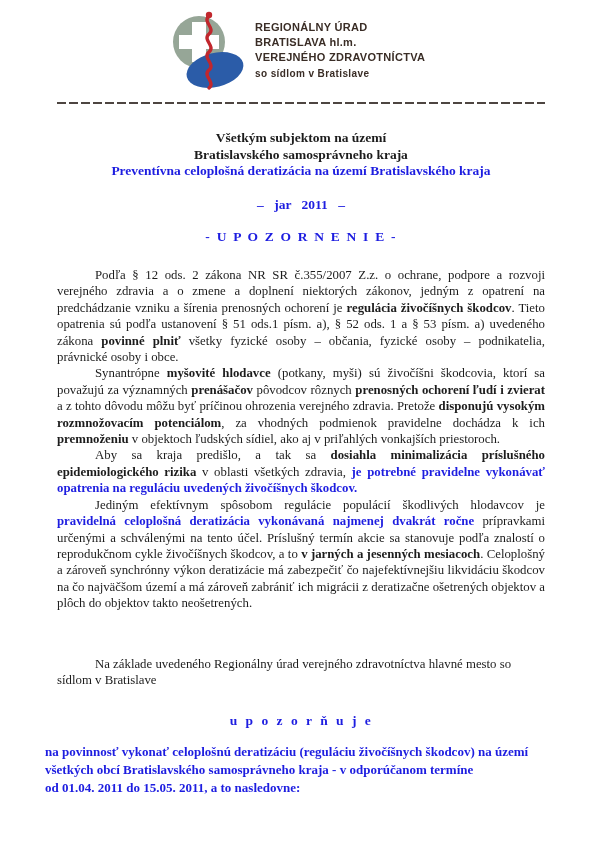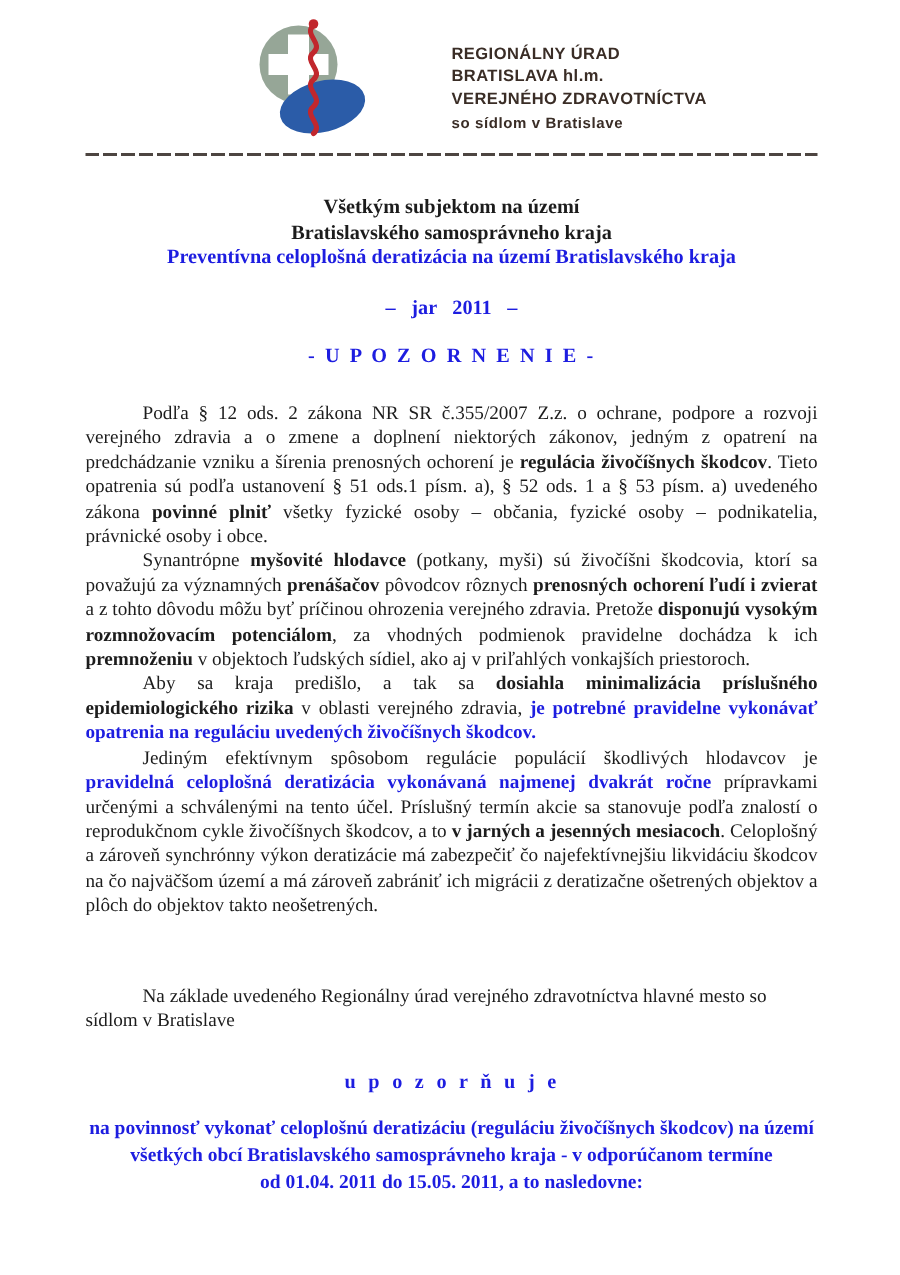--- a/index.html
+++ b/index.html
@@ -14,21 +14,21 @@
   .page{
     position:relative;
     width:600px;height:850px;
     box-sizing:border-box;
     background:#ffffff;
     padding:10px 55px 0 57px;
     font-family:"Liberation Serif", serif;
     color:var(--text);
     overflow:hidden;
   }
-  .logo-row{display:flex;align-items:center;margin-left:112px;height:88px;gap:46px;}
+  .logo-row{display:flex;align-items:flex-start;margin-left:112px;height:88px;}
   .logo-graphic{flex:0 0 auto;}
   .org-text{
     margin-left:6px;padding-top:10px;
     font-family:"Liberation Sans", sans-serif;
     font-weight:bold;color:var(--logo_text);
     font-size:11px;line-height:15px;letter-spacing:.3px;
   }
   .org-text .small{font-size:10px;letter-spacing:.4px;margin-top:1px;}
   .divider{
     margin-top:4px;height:2px;width:100%;
@@ -51,21 +51,21 @@
   }
   .b{font-weight:bold;}
   .bb{font-weight:bold;color:var(--accent_blue);}
   .p5{margin-top:44px;text-align:left;}
   .notice-word{
     margin-top:25px;text-align:center;
     font-weight:bold;color:var(--accent_blue);
     font-size:13.5px;letter-spacing:1.5px;word-spacing:2px;
   }
   .final{
-    margin:14px -12px 0 -12px;text-align:center;
+    margin:14px -12px 0 -12px;
     font-weight:bold;color:var(--accent_blue);
     font-size:13px;line-height:17.6px;
   }
 </style>
 </head>
 <body>
 
 <div class="page">
 
   <div class="logo-row">
@@ -94,21 +94,21 @@
   <div class="title1">Preventívna celoplošná deratizácia na území Bratislavského kraja</div>
   <div class="title2">– jar 2011 –</div>
   <div class="title3">- U P O Z O R N E N I E -</div>
 
   <div class="body-text">
 
     <p class="para"><span>Podľa § 12 ods. 2 zákona NR SR č.355/2007 Z.z. o ochrane, podpore a rozvoji verejného zdravia a o zmene a doplnení niektorých zákonov, jedným z opatrení na predchádzanie vzniku a šírenia prenosných ochorení je </span><span class="b">regulácia živočíšnych škodcov</span><span>. Tieto opatrenia sú podľa ustanovení § 51 ods.1 písm. a), § 52 ods. 1 a § 53 písm. a) uvedeného zákona </span><span class="b">povinné plniť</span><span> všetky fyzické osoby – občania, fyzické osoby – podnikatelia, právnické osoby i obce.</span></p>
 
     <p class="para"><span>Synantrópne </span><span class="b">myšovité hlodavce</span><span> (potkany, myši) sú živočíšni škodcovia, ktorí sa považujú za významných </span><span class="b">prenášačov</span><span> pôvodcov rôznych </span><span class="b">prenosných ochorení ľudí i zvierat</span><span> a z tohto dôvodu môžu byť príčinou ohrozenia verejného zdravia. Pretože </span><span class="b">disponujú vysokým rozmnožovacím potenciálom</span><span>, za vhodných podmienok pravidelne dochádza k ich </span><span class="b">premnoženiu</span><span> v objektoch ľudských sídiel, ako aj v priľahlých vonkajších priestoroch.</span></p>
 
-    <p class="para"><span>Aby sa kraja predišlo, a tak sa </span><span class="b">dosiahla minimalizácia príslušného epidemiologického rizika</span><span> v oblasti verejného zdravia, </span><span class="bb">je potrebné pravidelne vykonávať opatrenia na reguláciu uvedených živočíšnych škodcov.</span></p>
+    <p class="para"><span>Aby sa kraja predišlo, a tak sa </span><span class="b">dosiahla minimalizácia príslušného epidemiologického rizika</span><span> v oblasti všetkých zdravia, </span><span class="bb">je potrebné pravidelne vykonávať opatrenia na reguláciu uvedených živočíšnych škodcov.</span></p>
 
     <p class="para"><span>Jediným efektívnym spôsobom regulácie populácií škodlivých hlodavcov je </span><span class="bb">pravidelná celoplošná deratizácia vykonávaná najmenej dvakrát ročne</span><span> prípravkami určenými a schválenými na tento účel. Príslušný termín akcie sa stanovuje podľa znalostí o reprodukčnom cykle živočíšnych škodcov, a to </span><span class="b">v jarných a jesenných mesiacoch</span><span>. Celoplošný a zároveň synchrónny výkon deratizácie má zabezpečiť čo najefektívnejšiu likvidáciu škodcov na čo najväčšom území a má zároveň zabrániť ich migrácii z deratizačne ošetrených objektov a plôch do objektov takto neošetrených.</span></p>
 
     <p class="para p5"><span>Na základe uvedeného Regionálny úrad verejného zdravotníctva hlavné mesto so sídlom v Bratislave</span></p>
 
   </div>
 
   <div class="notice-word">u p o z o r ň u j e</div>
 
   <div class="final">

